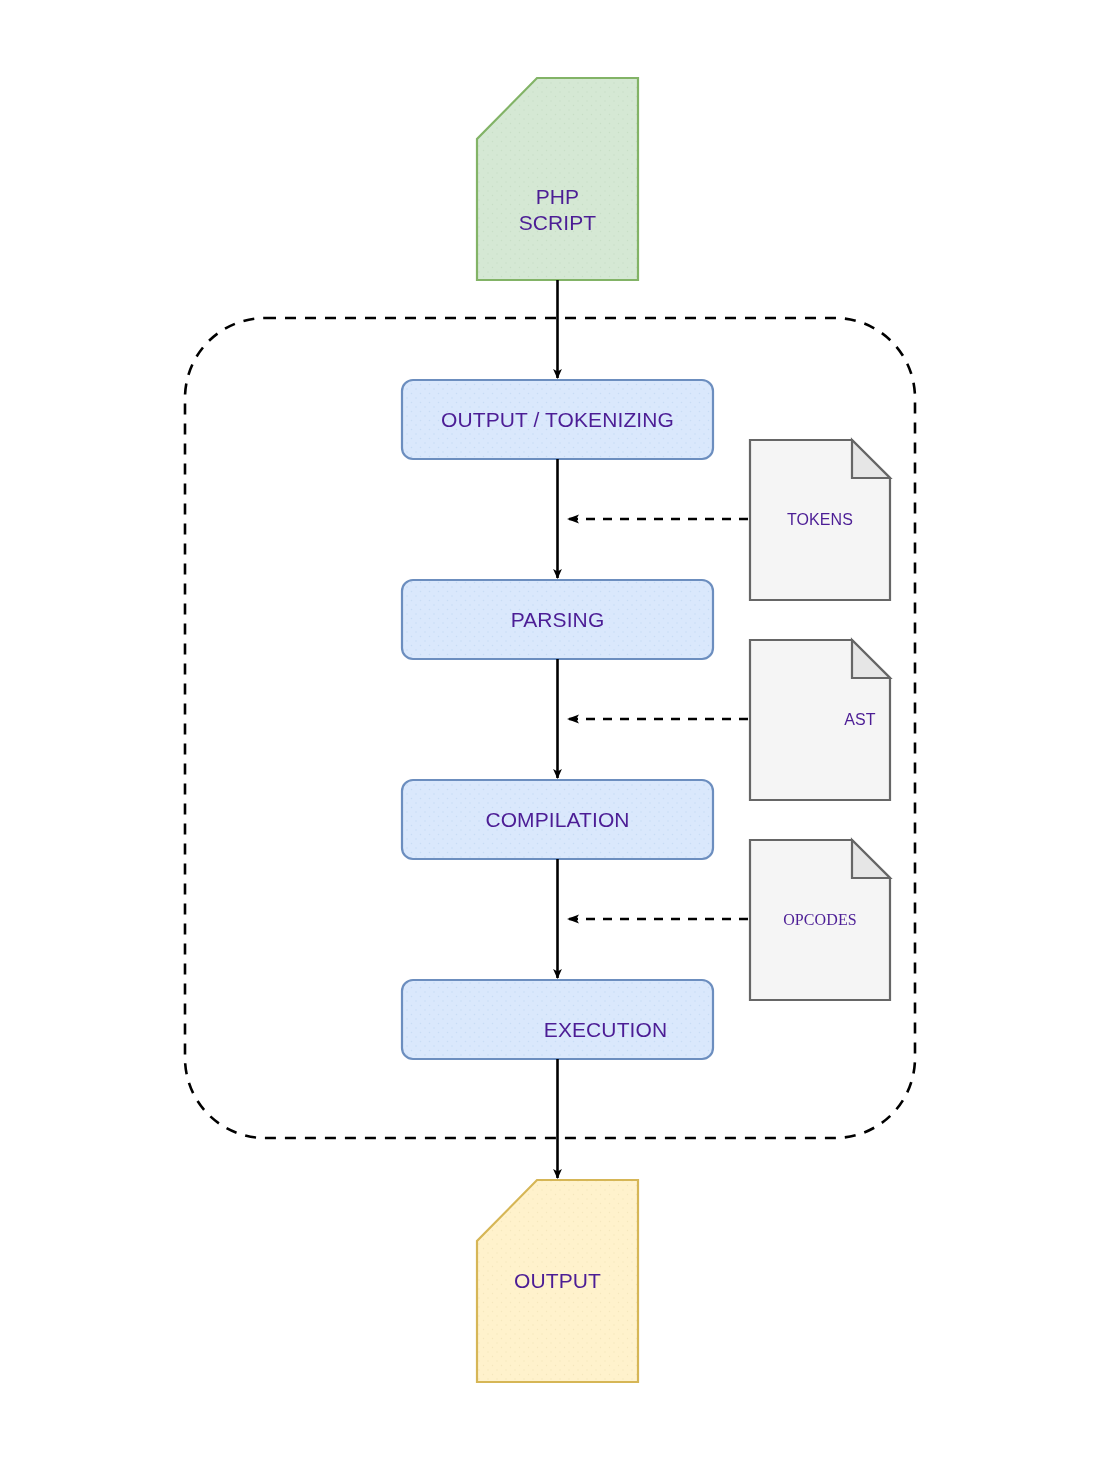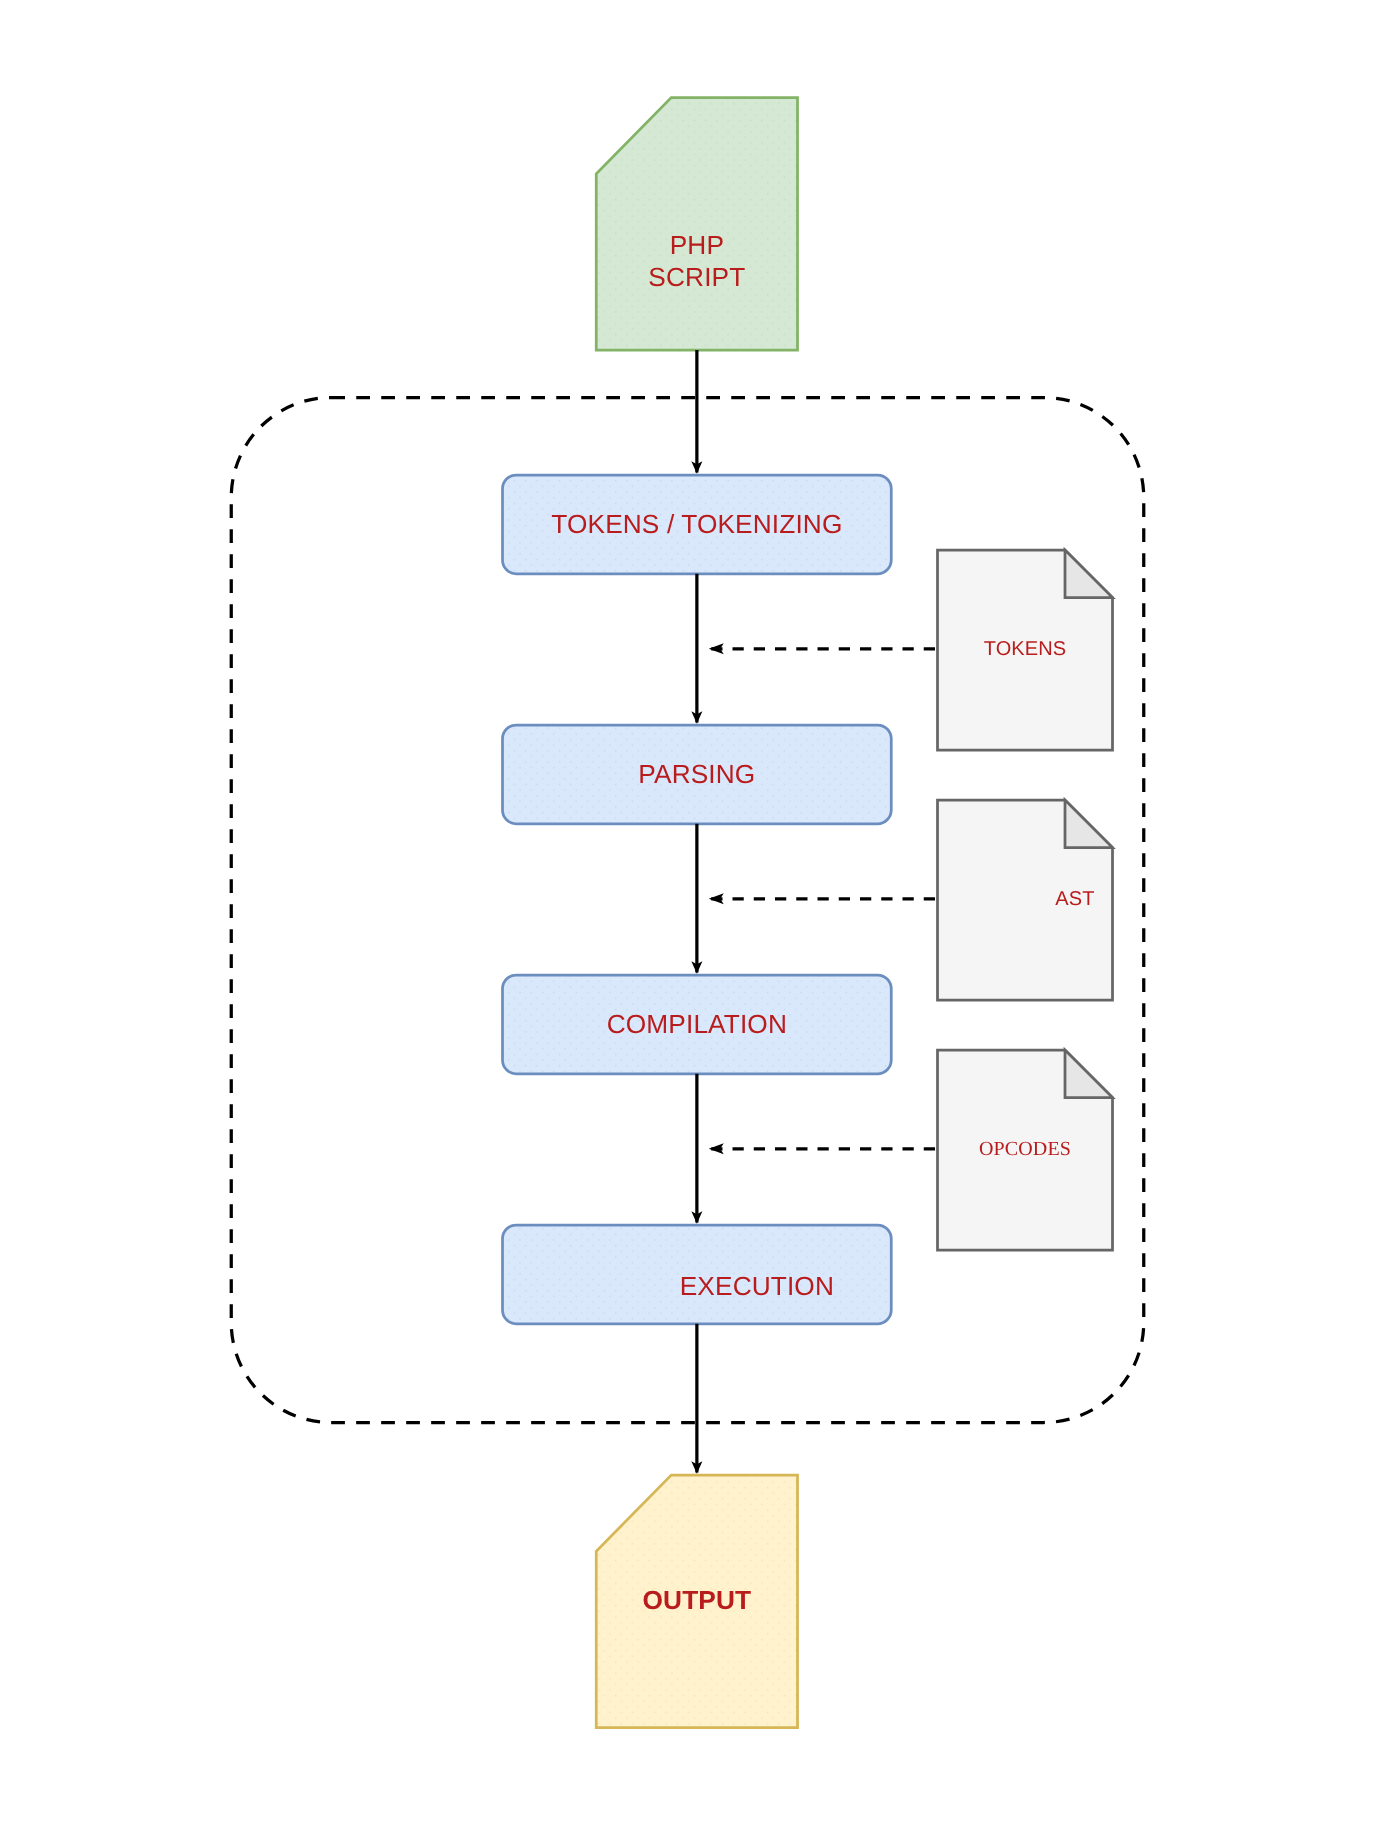--- a/index.html
+++ b/index.html
@@ -23,21 +23,21 @@
     left: 0;
     width: 1100px;
     height: 1460px;
   }
   .node-label {
     position: absolute;
     display: flex;
     align-items: center;
     justify-content: center;
     text-align: center;
-    color: #b91c1c;
+    color: #4c1d95;
     font-family: "Liberation Sans", sans-serif;
     font-size: 21px;
     line-height: 26px;
     letter-spacing: 0.1px;
     pointer-events: none;
     white-space: pre-line;
   }
   .label-stage  { font-size: 21px; }
   .label-note   { font-size: 16px; }
   .label-term   { font-size: 21px; }
@@ -103,29 +103,29 @@
     <line x1="557.5" y1="1059" x2="557.5" y2="1178" stroke="#000000" stroke-width="2.6" marker-end="url(#arrowSolid)"></line>
 
     <line x1="748" y1="519" x2="568" y2="519" stroke="#000000" stroke-width="2.6" stroke-dasharray="9 8" marker-end="url(#arrowDashed)"></line>
     <line x1="748" y1="719" x2="568" y2="719" stroke="#000000" stroke-width="2.6" stroke-dasharray="9 8" marker-end="url(#arrowDashed)"></line>
     <line x1="748" y1="919" x2="568" y2="919" stroke="#000000" stroke-width="2.6" stroke-dasharray="9 8" marker-end="url(#arrowDashed)"></line>
   </svg>
 
   <div class="node-label label-term" style="left:477px; top:139px; width:161px; height:141px;">PHP
 SCRIPT</div>
 
-  <div class="node-label label-stage" style="left:402px; top:380px; width:311px; height:79px;">TOKENS / TOKENIZING</div>
+  <div class="node-label label-stage" style="left:402px; top:380px; width:311px; height:79px;">OUTPUT / TOKENIZING</div>
 
   <div class="node-label label-stage" style="left:402px; top:580px; width:311px; height:79px;">PARSING</div>
 
   <div class="node-label label-stage" style="left:402px; top:780px; width:311px; height:79px;">COMPILATION</div>
 
   <div class="node-label label-stage" style="left:402px; top:980px; width:311px; height:99px;margin-left:48px;">EXECUTION</div>
 
   <div class="node-label label-note" style="left:750px; top:480px; width:140px; height:80px;">TOKENS</div>
 
   <div class="node-label label-note" style="left:750px; top:680px; width:140px; height:80px;margin-left:40px;">AST</div>
 
   <div class="node-label label-note" style="left:750px; top:880px; width:140px; height:80px;font-family:Liberation Serif, serif;">OPCODES</div>
 
-  <div class="node-label label-term" style="left:477px; top:1241px; width:161px; height:80px;font-weight:bold;">OUTPUT</div>
+  <div class="node-label label-term" style="left:477px; top:1241px; width:161px; height:80px;">OUTPUT</div>
 
 </div>
 
 </body></html>

